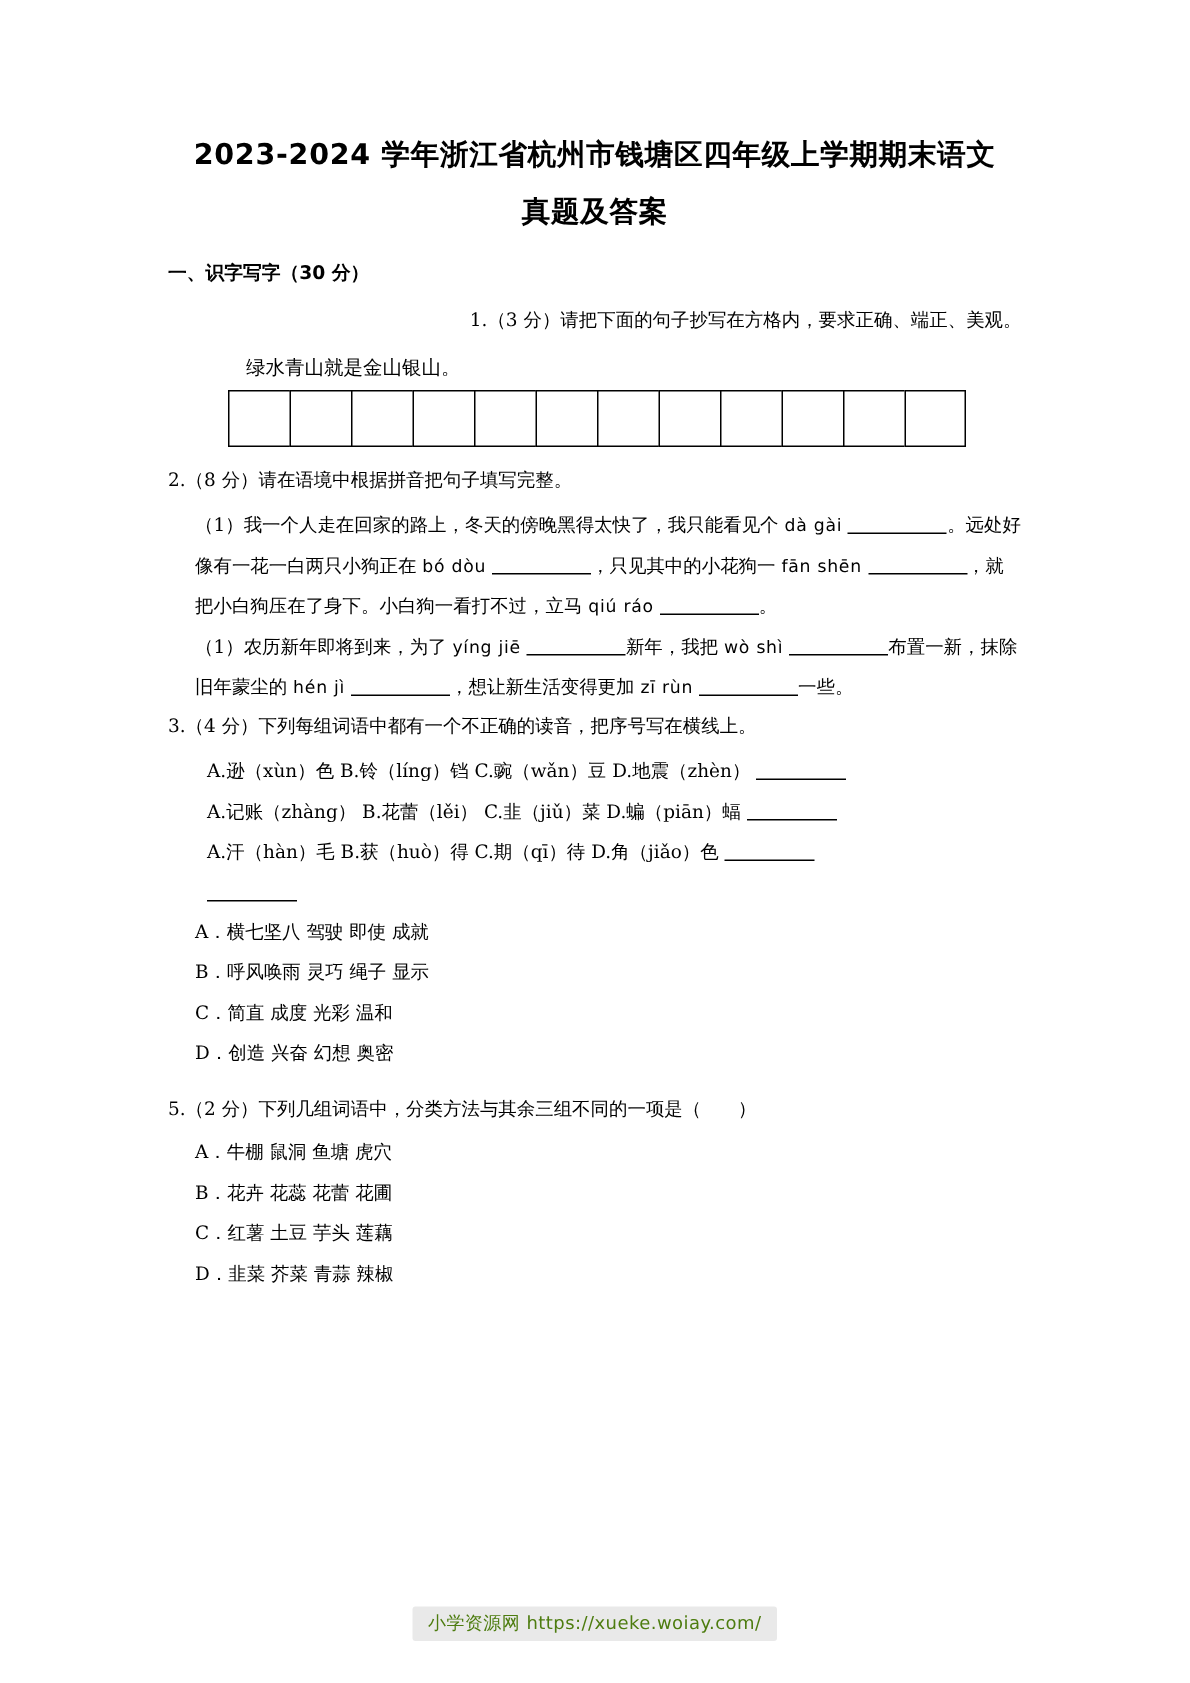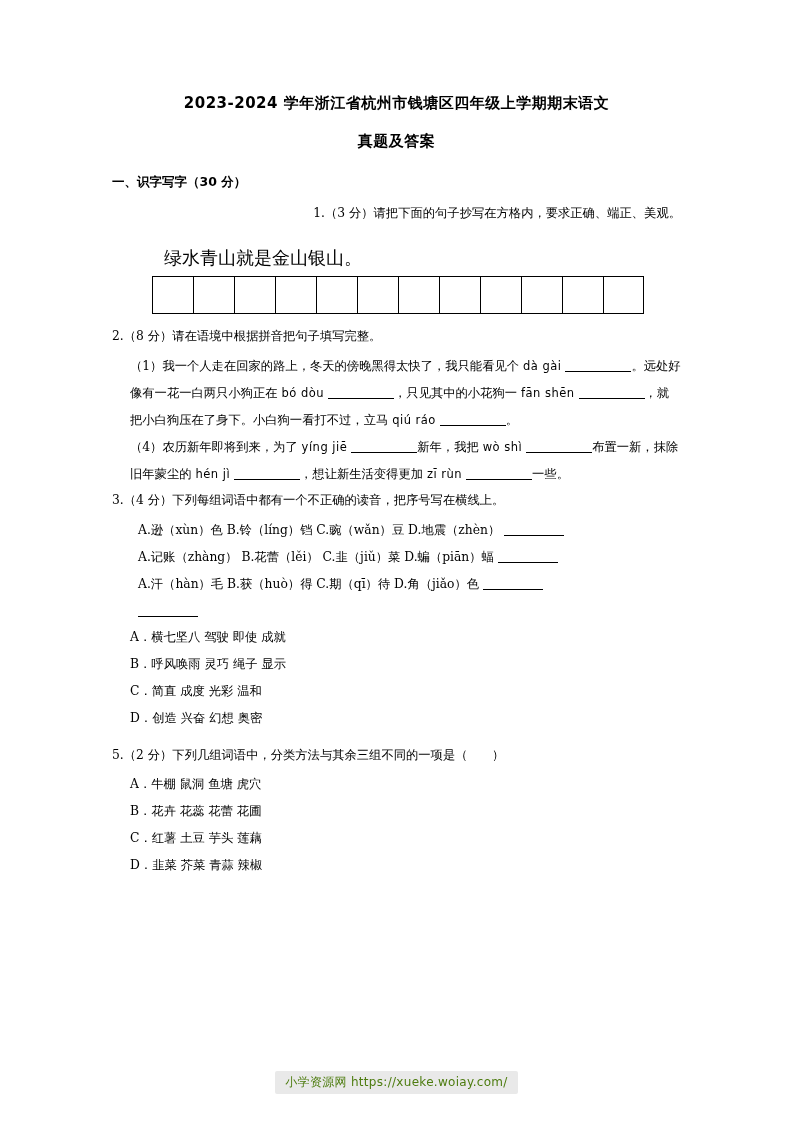--- a/index.html
+++ b/index.html
@@ -18,21 +18,21 @@
   .page {
     position: absolute;
     left: 0; top: 0;
     width: 793px;
     height: 1122px;
     box-sizing: border-box;
     padding: 86px 112px 0 112px;
   }
   .doc-title {
     text-align: center;
-    font-size: 15px;
+    font-size: 19px;
     font-weight: bold;
     line-height: 34px;
     letter-spacing: 0.5px;
     font-family: "DejaVu Sans", "Liberation Sans", sans-serif;
     margin: 0 0 4px 0;
     padding: 0 4px;
   }
   .section-heading {
     font-size: 12.5px;
     font-weight: bold;
@@ -68,23 +68,23 @@
     vertical-align: -2px;
   }
   .bl-60 { width: 60px; }
   .bl-66 { width: 66px; }
   .pinyin {
     font-family: "DejaVu Sans", "Liberation Sans", sans-serif;
     font-size: 11.5px;
     letter-spacing: 0.5px;
   }
   .sentence-sample {
-    font-size: 18px;
+    font-size: 13px;
     padding-left: 52px;
-    margin: 20px 0 6px 0;
+    margin: 10px 0 6px 0;
   }
   .grid-boxes {
     display: flex;
     padding-left: 40px;
     margin: 4px 0 10px 0;
   }
   .grid-boxes .cell {
     width: 41px;
     height: 38px;
     border: 1px solid #000;
@@ -158,21 +158,21 @@
     <span class="blank-line bl-66"></span><span>。远处好像有一花一白两只小狗正在</span>
     <span class="pinyin nowrap">bó dòu</span>
     <span class="blank-line bl-66"></span><span>，只见其中的小花狗一</span>
     <span class="pinyin nowrap">fān shēn</span>
     <span class="blank-line bl-66"></span><span>，就把小白狗压在了身下。小白狗一看打不过，立马</span>
     <span class="pinyin nowrap">qiú ráo</span>
     <span class="blank-line bl-66"></span><span>。</span>
   </div>
 
   <div class="para">
-    <span>（4）农历新年即将到来，为了</span>
+    <span>（1）农历新年即将到来，为了</span>
     <span class="pinyin nowrap">yíng jiē</span>
     <span class="blank-line bl-66"></span><span>新年，我把</span>
     <span class="pinyin nowrap">wò shì</span>
     <span class="blank-line bl-66"></span><span>布置一新，抹除旧年蒙尘的</span>
     <span class="pinyin nowrap">hén jì</span>
     <span class="blank-line bl-66"></span><span>，想让新生活变得更加</span>
     <span class="pinyin nowrap">zī rùn</span>
     <span class="blank-line bl-66"></span><span>一些。</span>
   </div>
 

